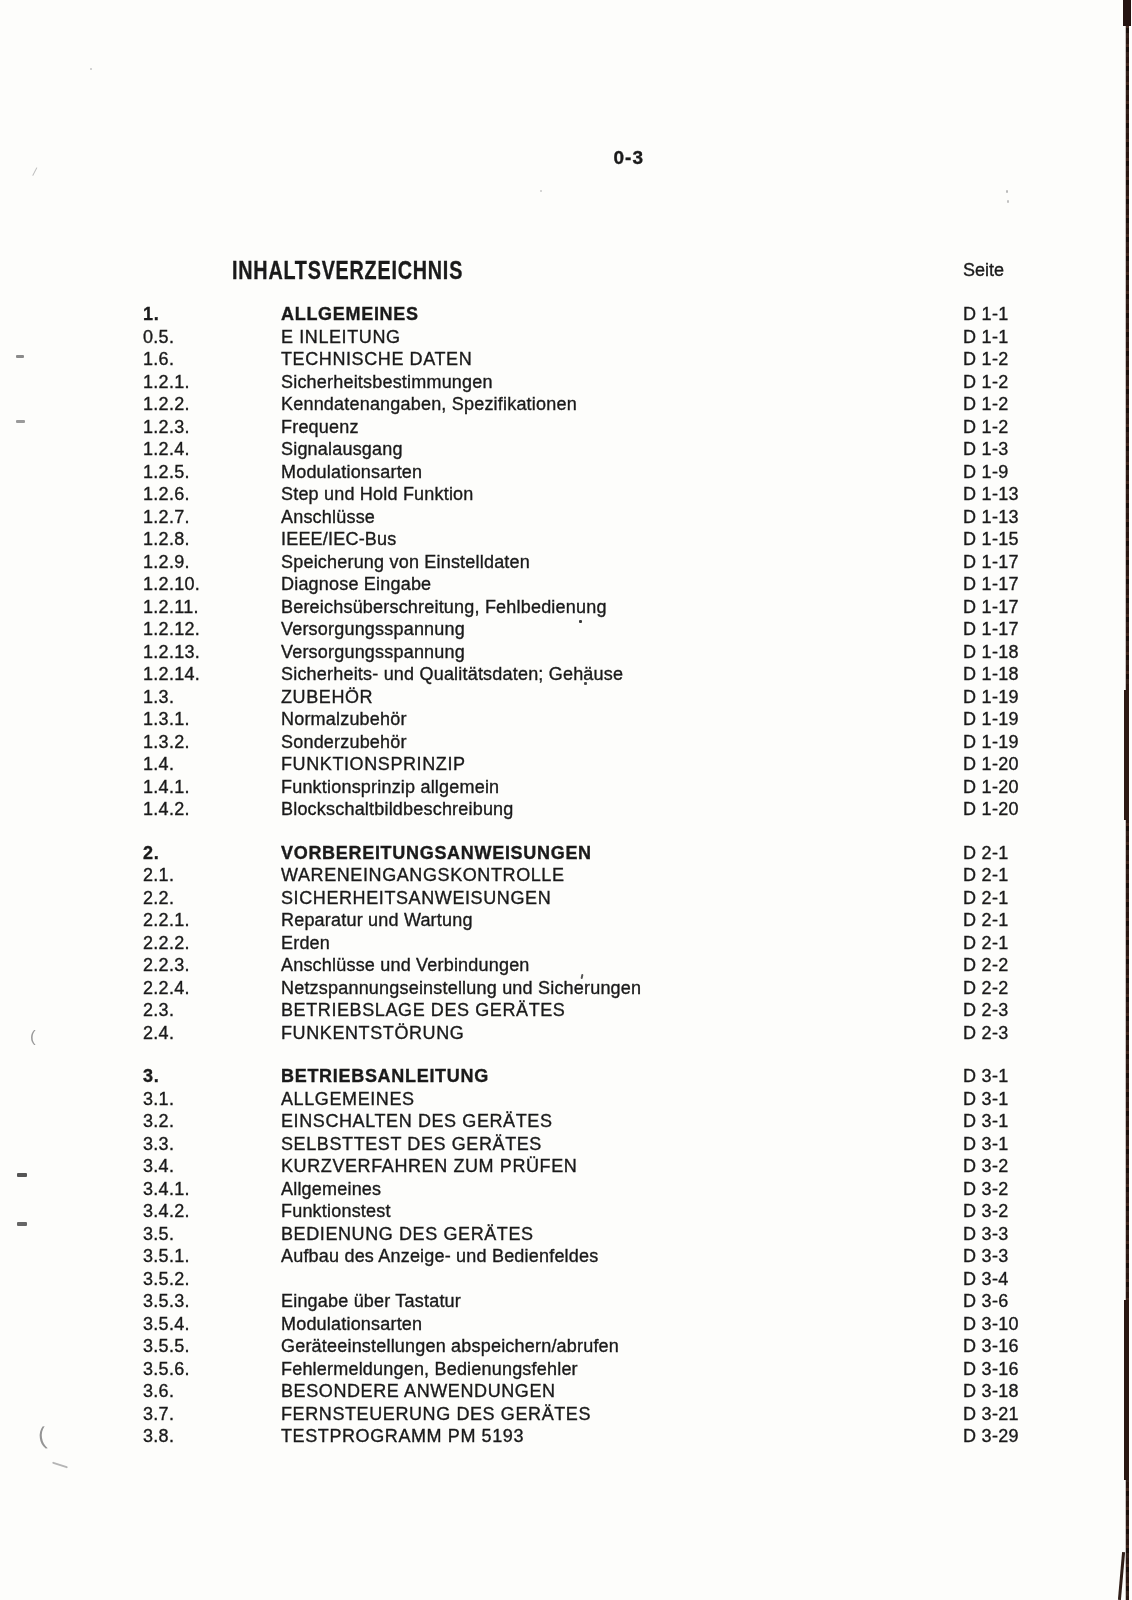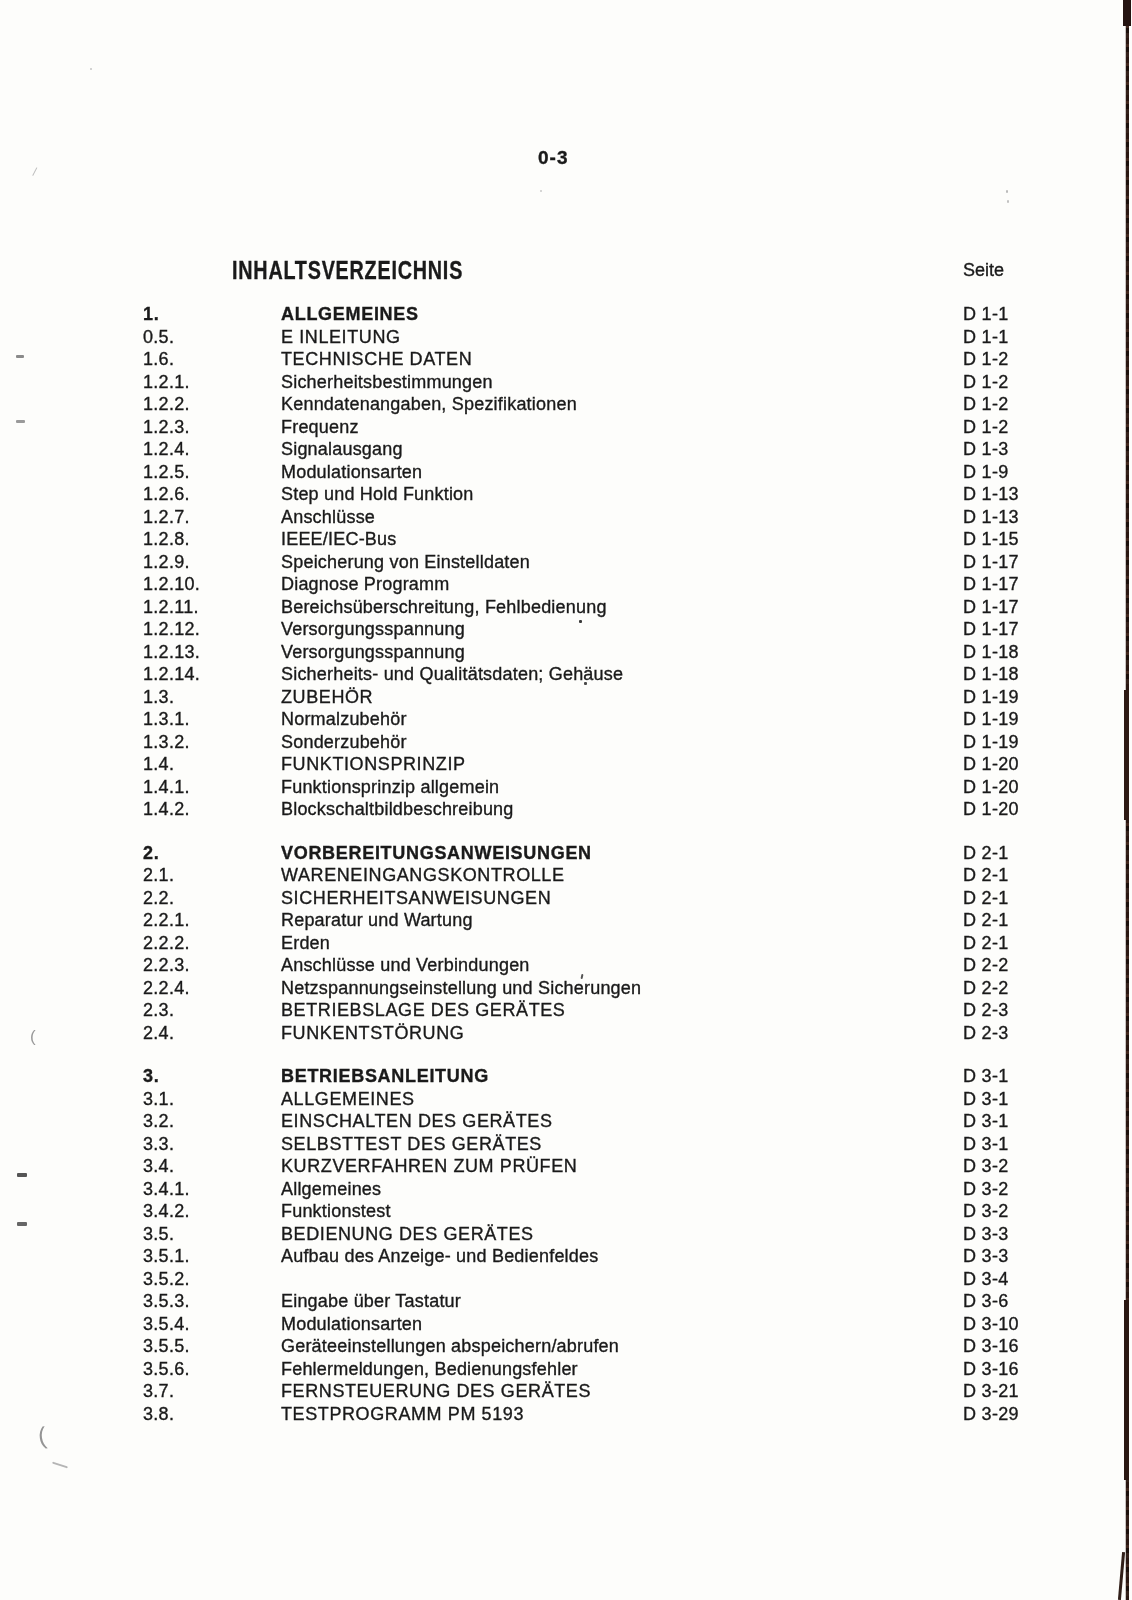--- a/index.html
+++ b/index.html
@@ -6,22 +6,22 @@
   .page{
     position:relative;
     width:1132px;height:1600px;
     background:#fdfdfb;
     font-family:"Liberation Sans","DejaVu Sans",sans-serif;
     color:#1a1a1a;
     overflow:hidden;
   }
   .ink{ -webkit-text-stroke:0.35px #1a1a1a; }
   .page-number{
-    position:absolute;top:147px;left:538px;width:60px;
-    text-align:left;font-size:19px;letter-spacing:1px;
+    position:absolute;top:147px;left:584px;width:60px;
+    text-align:right;font-size:19px;letter-spacing:1px;
     font-weight:700;white-space:nowrap;
   }
   .doc-title{
     position:absolute;top:258px;left:232px;margin:0;
     font-size:25px;font-weight:700;letter-spacing:1px;line-height:1;
     transform:scaleX(0.79);transform-origin:left top;white-space:nowrap;
   }
   .seite-label{
     position:absolute;top:261px;left:963px;
     font-size:18px;line-height:1;white-space:nowrap;
@@ -113,21 +113,21 @@
           <span class="ttl">IEEE/IEC-Bus</span>
           <span class="pg">D 1-15</span>
         </div>
         <div class="toc-row ink">
           <span class="num">1.2.9.</span>
           <span class="ttl">Speicherung von Einstelldaten</span>
           <span class="pg">D 1-17</span>
         </div>
         <div class="toc-row ink">
           <span class="num">1.2.10.</span>
-          <span class="ttl">Diagnose Programm</span>
+          <span class="ttl">Diagnose Eingabe</span>
           <span class="pg">D 1-17</span>
         </div>
         <div class="toc-row ink">
           <span class="num">1.2.11.</span>
           <span class="ttl">Bereichsüberschreitung, Fehlbedienung</span>
           <span class="pg">D 1-17</span>
         </div>
         <div class="toc-row ink">
           <span class="num">1.2.12.</span>
           <span class="ttl">Versorgungsspannung</span>
@@ -283,20 +283,25 @@
         </div>
         <div class="toc-row ink">
           <span class="num">3.5.5.</span>
           <span class="ttl">Geräteeinstellungen abspeichern/abrufen</span>
           <span class="pg">D 3-16</span>
         </div>
         <div class="toc-row ink">
           <span class="num">3.5.6.</span>
           <span class="ttl">Fehlermeldungen, Bedienungsfehler</span>
           <span class="pg">D 3-16</span>
+        </div>
+        <div class="toc-row ink caps">
+          <span class="num">3.6.</span>
+          <span class="ttl">BESONDERE ANWENDUNGEN</span>
+          <span class="pg">D 3-18</span>
         </div>
         <div class="toc-row ink caps">
           <span class="num">3.7.</span>
           <span class="ttl">FERNSTEUERUNG DES GERÄTES</span>
           <span class="pg">D 3-21</span>
         </div>
         <div class="toc-row ink caps">
           <span class="num">3.8.</span>
           <span class="ttl">TESTPROGRAMM PM 5193</span>
           <span class="pg">D 3-29</span>

